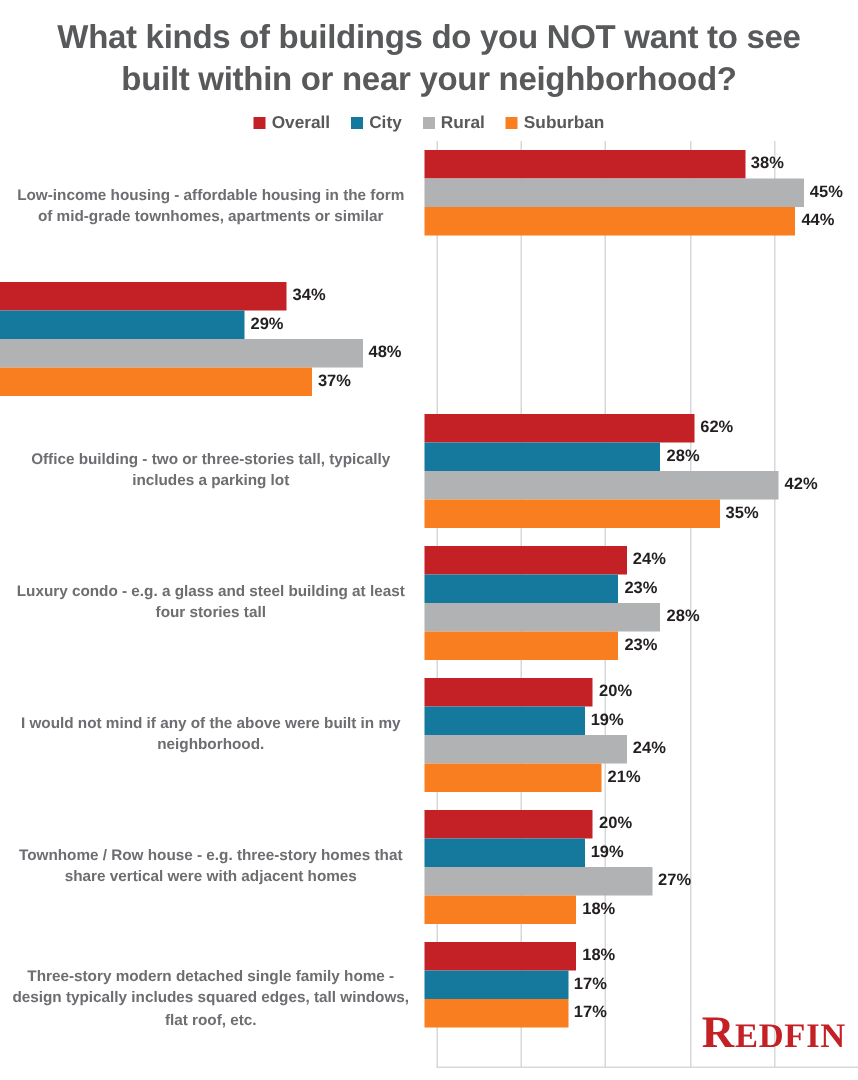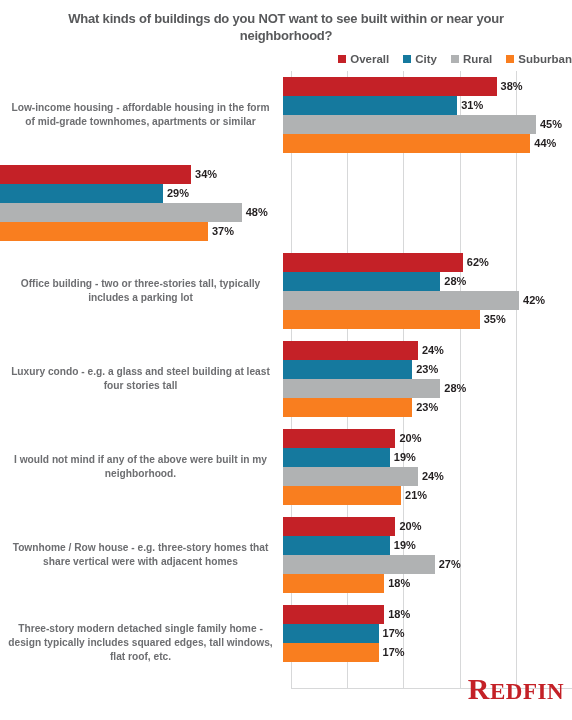--- a/index.html
+++ b/index.html
@@ -15,31 +15,31 @@
     overflow: hidden;
     position: relative;
   }
 
   
   .chart-title {
     width: 520px;
     margin: 0 auto;
     padding-top: 11px;
     text-align: center;
-    font-size: 13px;
+    font-size: 22px;
     font-weight: bold;
     line-height: 1.28;
     color: #58595b;
     letter-spacing: -0.2px;
   }
 
   
   .legend {
     display: flex;
-    justify-content: flex-end;
+    justify-content: center;
     align-items: center;
     gap: 14px;
     margin-top: 8px;
     height: 14px;
   }
   .legend-item {
     display: flex;
     align-items: center;
     gap: 4px;
     font-size: 11.5px;
@@ -189,24 +189,20 @@
     </div>
   <div class="rows" id="rows">
       <div class="cat-row">
         <div class="cat-label">Low-income housing - affordable housing in the form of mid-grade townhomes, apartments or similar</div>
         <div class="bars">
           <div class="bar-line">
             <div class="bar" style="background: rgb(196, 33, 39); width: 213.56px;"></div>
             <span class="bar-value">38%</span>
           </div>
           <div class="bar-line">
-            <div class="bar" style="background: rgb(21, 121, 158); width: 174.22px;"></div>
-            <span class="bar-value">31%</span>
-          </div>
-          <div class="bar-line">
             <div class="bar" style="background: rgb(176, 178, 179); width: 252.9px;"></div>
             <span class="bar-value">45%</span>
           </div>
           <div class="bar-line">
             <div class="bar" style="background: rgb(249, 126, 31); width: 247.28px;"></div>
             <span class="bar-value">44%</span>
           </div>
         </div>
       </div>
       <div class="cat-row">

